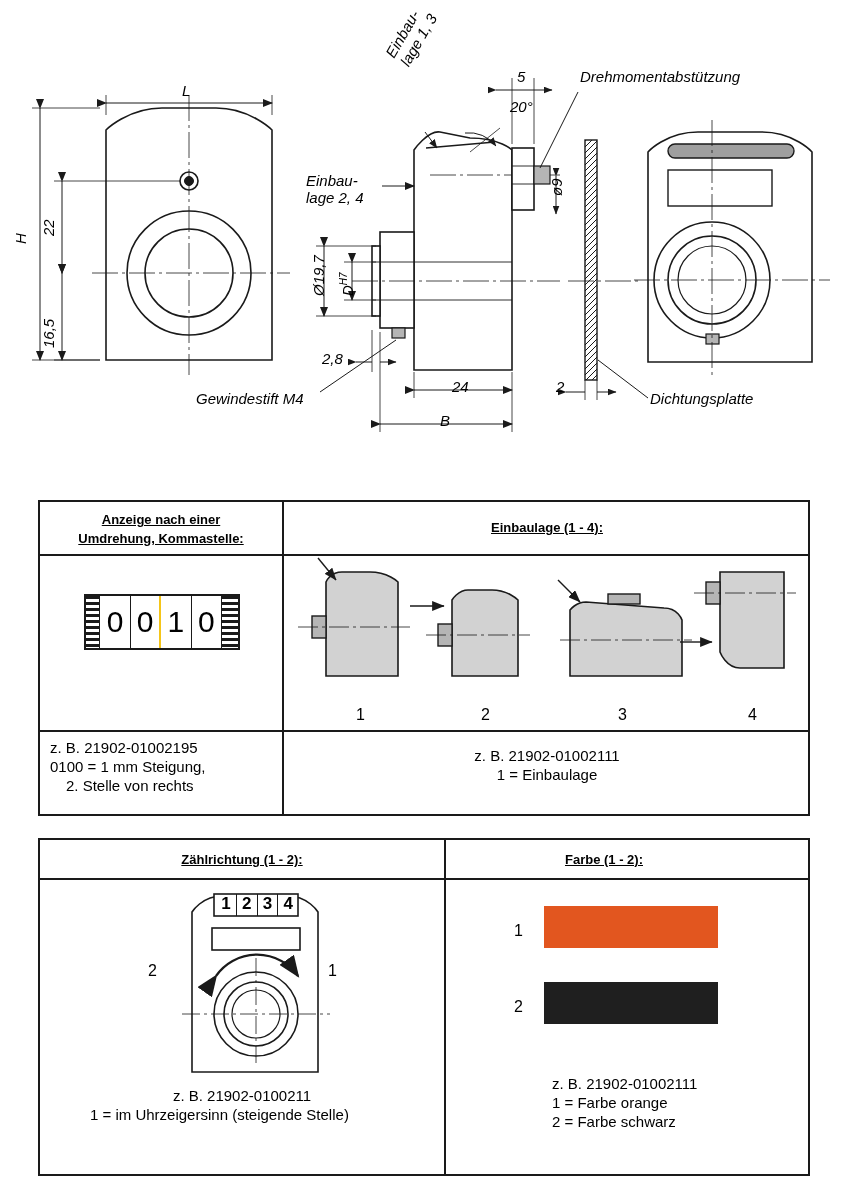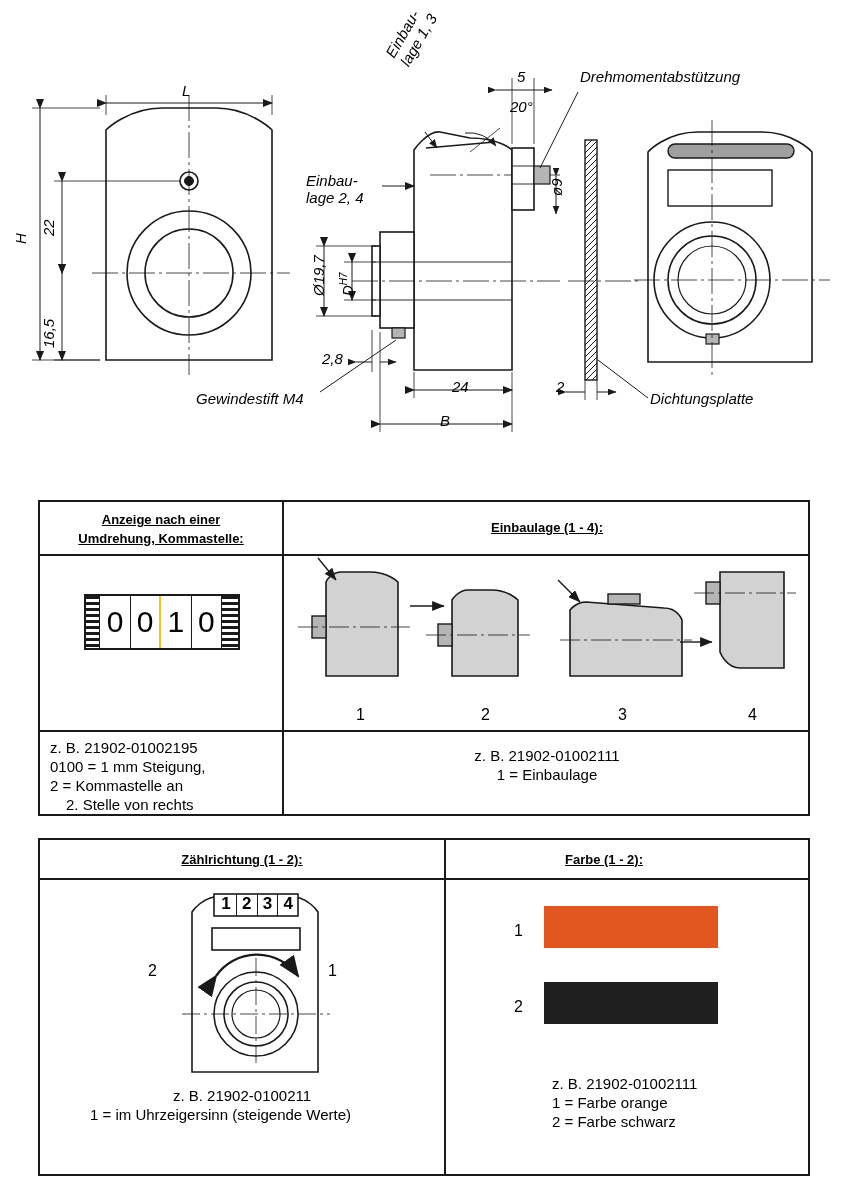--- a/index.html
+++ b/index.html
@@ -256,23 +256,20 @@
     <div class="num-lbl" style="left:441px;top:204px;">2</div>
     <div class="num-lbl" style="left:578px;top:204px;">3</div>
     <div class="num-lbl" style="left:708px;top:204px;">4</div>
 
     <div class="cell note" style="left:10px;top:236px;width:232px;">
       <div>
         <span>z. B. 21902-</span><span class="b">01002</span><span>195</span>
       </div>
       <div>
         <span class="b">0100</span><span> = 1 mm Steigung,</span>
-      </div>
-      <div>
-        <span class="b">2</span><span> = Kommastelle an</span>
       </div>
       <div style="padding-left:16px;">
         <span>2. Stelle von rechts</span>
       </div>
     </div>
 
     <div class="cell note ctr" style="left:244px;top:244px;width:526px;">
       <div>
         <span>z. B. 21902-01002</span><span class="b">1</span><span>11</span>
       </div>
@@ -318,21 +315,21 @@
     </div>
 
     <div class="num-lbl" style="left:108px;top:122px;">2</div>
     <div class="num-lbl" style="left:288px;top:122px;">1</div>
 
     <div class="cell note ctr" style="left:2px;top:246px;width:400px;">
       <div>
         <span>z. B.  21902-010021</span><span class="b">1</span>
       </div>
       <div style="text-align:left;padding-left:48px;">
-        <span class="b">1</span><span> = im Uhrzeigersinn (steigende Werte)</span>
+        <span class="b">1</span><span> = im Uhrzeigersinn (steigende Stelle)</span>
       </div>
     </div>
 
     <div class="num-lbl" style="left:474px;top:82px;">1</div>
     <div class="swatch" style="left:504px;top:66px;width:174px;height:42px;background:#e2561f;"></div>
 
     <div class="num-lbl" style="left:474px;top:158px;">2</div>
     <div class="swatch" style="left:504px;top:142px;width:174px;height:42px;background:#1f1f1f;"></div>
 
     <div class="cell note" style="left:512px;top:234px;width:258px;">

